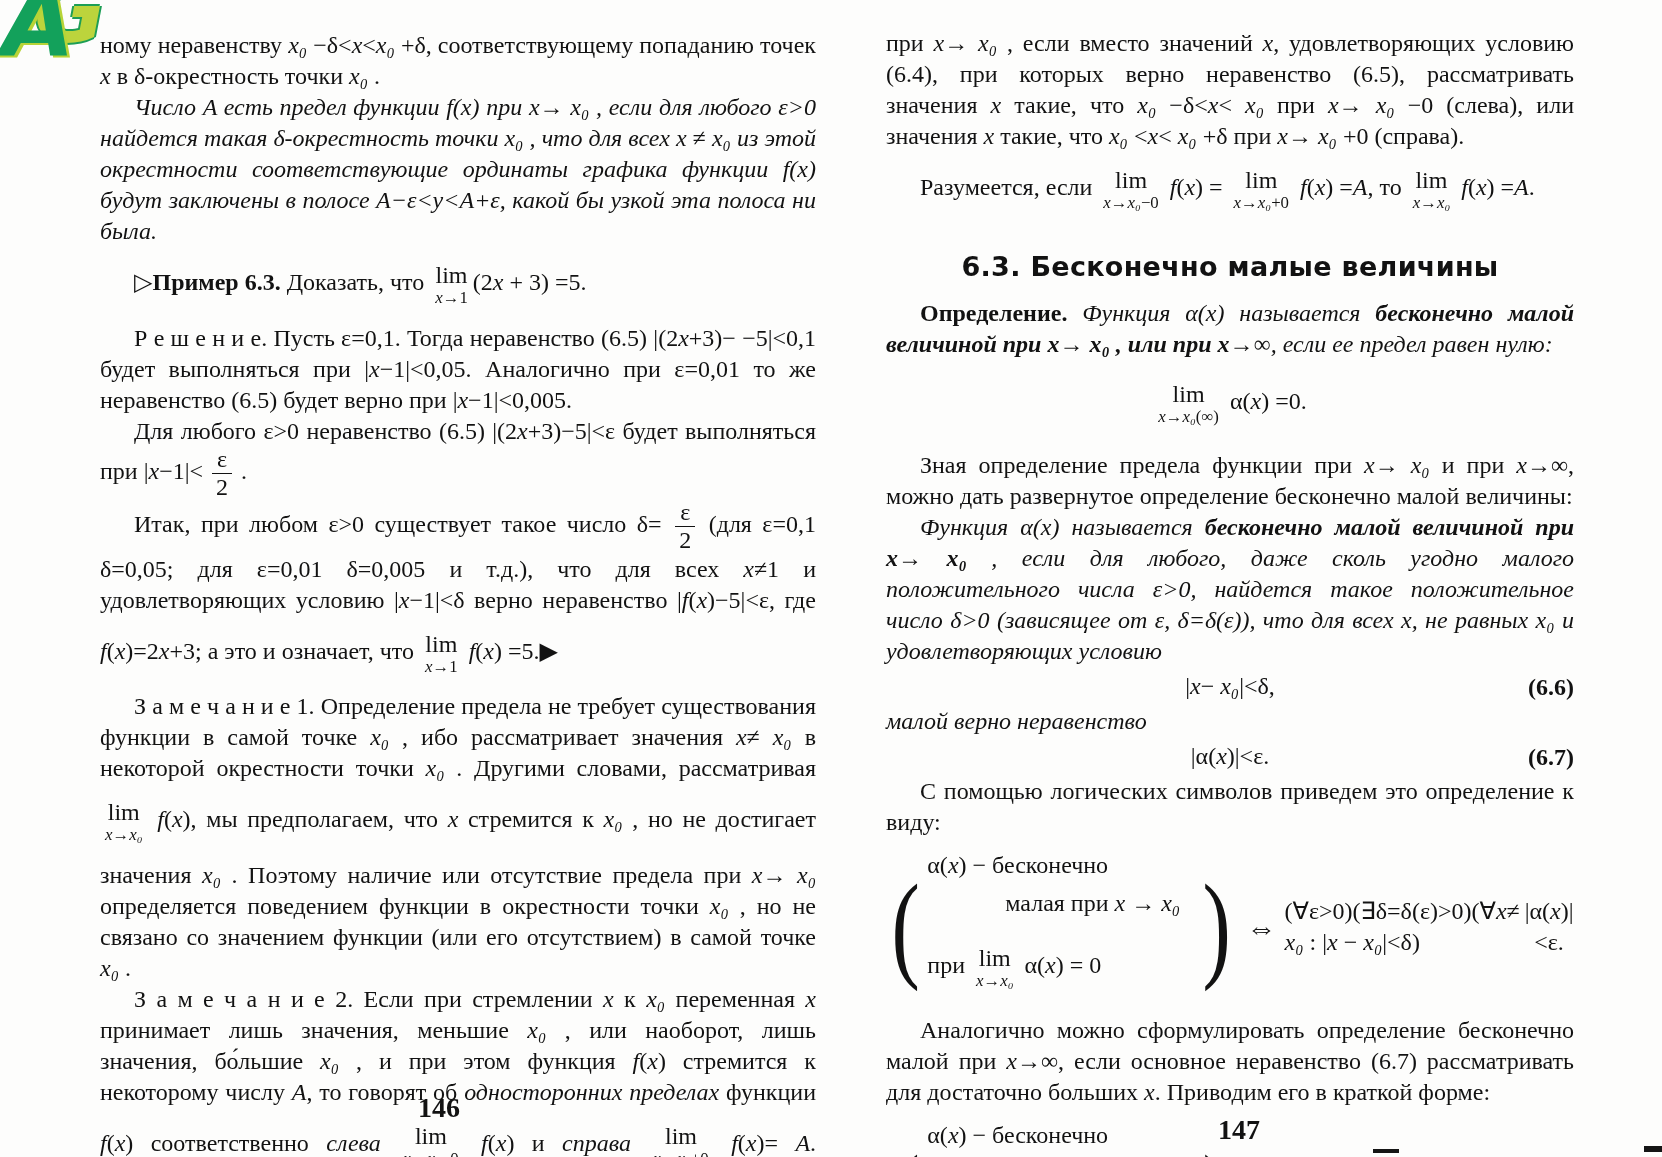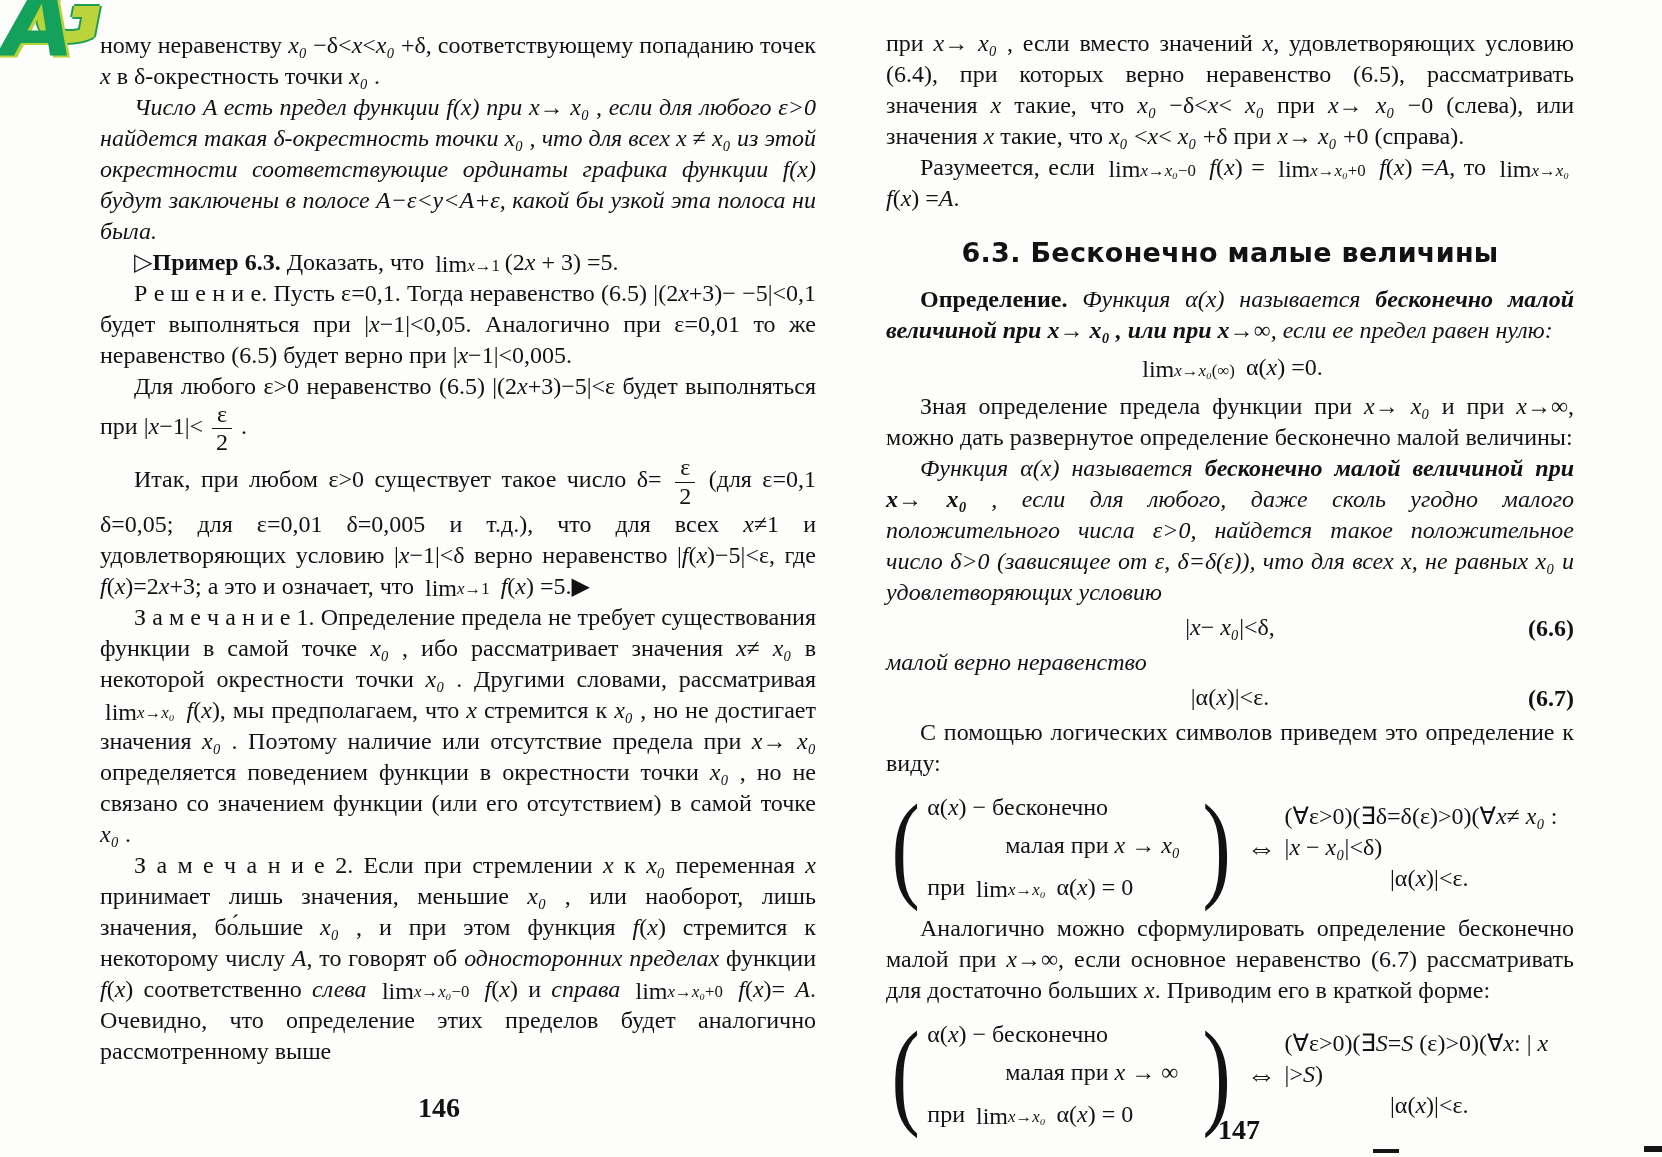--- a/index.html
+++ b/index.html
@@ -17,22 +17,22 @@
   .page-left{left:100px;width:716px;}
   .page-right{left:886px;width:688px;top:28px;}
   .para{margin:0;text-align:justify;text-indent:34px;}
   .para.no-indent{text-indent:0;}
   .para.italic{font-style:italic;}
   .seg-b{font-weight:bold;}
   .seg-i{font-style:italic;}
   .seg-bi{font-weight:bold;font-style:italic;}
   i.var{font-style:italic;}
   
-  .lim{display:inline-flex;align-items:center;
-       vertical-align:middle;line-height:1;margin:0 5px;text-indent:0;}
+  .lim{display:inline-flex;flex-direction:column;align-items:center;
+       vertical-align:middle;line-height:1;margin:16px 5px;text-indent:0;}
   .lim-top{font-size:1em;}
   .lim-sub{font-size:0.70em;margin-top:3px;text-align:center;}
   
   .frac{display:inline-flex;flex-direction:column;align-items:center;
         vertical-align:middle;line-height:1.05;margin:0 3px;text-indent:0;}
   .frac .num{display:block;border-bottom:1.6px solid #121212;padding:0 5px 1px;}
   .frac .den{display:block;padding-top:1px;}
   
   .section-heading{
     font-family:"DejaVu Sans", sans-serif;
@@ -45,21 +45,21 @@
   .equation{position:relative;text-align:center;margin:4px 0;}
   .eq-label{position:absolute;right:0;top:1px;font-weight:bold;}
   
   .logic-block{display:flex;align-items:center;margin:12px 0 10px;}
   .big-paren{font-size:118px;font-weight:400;line-height:0.95;
              transform:scaleX(.72);display:inline-block;color:#121212;}
   .block-left{display:flex;flex-direction:column;margin:0 2px;min-width:268px;gap:7px;}
   .bl-line2{padding-left:78px;}
   .bl-line3{margin-top:4px;}
   .iff{font-size:30px;margin:0 8px 0 10px;}
-  .block-right{display:flex;flex-direction:column;}
+  .block-right{display:flex;flex-direction:row;}
   .br-line2{text-align:center;}
   
   .pagenum{position:absolute;font-weight:bold;font-size:28px;}
   .pagenum-left{left:418px;top:1092px;}
   .pagenum-right{left:1218px;top:1114px;}
   
   .logo{position:absolute;left:4px;top:2px;width:110px;height:115px;
         font-family:"DejaVu Sans", sans-serif;font-style:italic;font-weight:900;}
   .logo .g{position:absolute;left:30px;top:-6px;font-size:88px;color:#bcd43c;
            text-shadow:-2px 0 #1d9e55,2px 0 #1d9e55,0 -2px #1d9e55,0 2px #1d9e55;}

